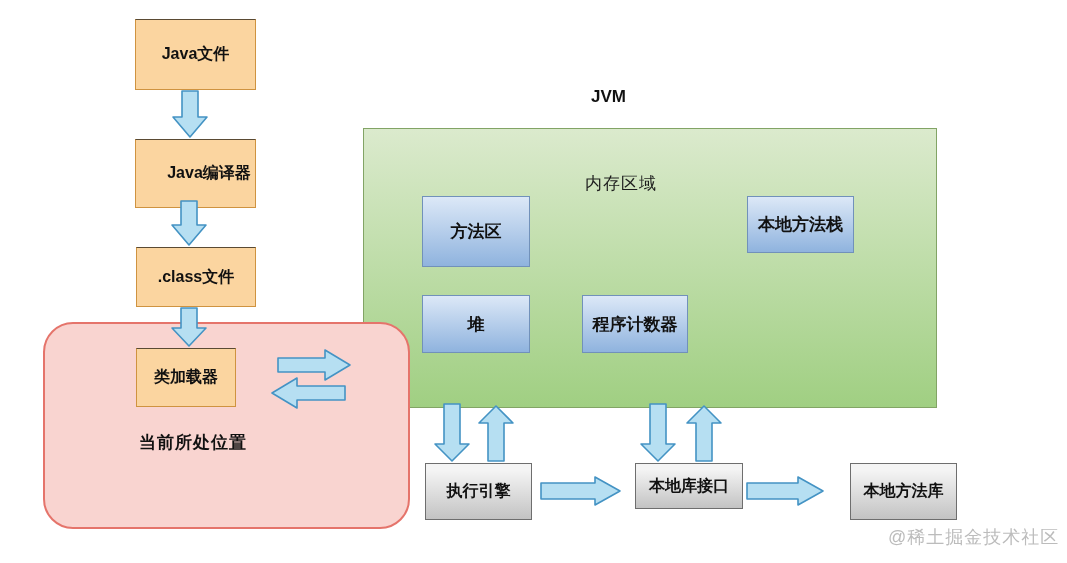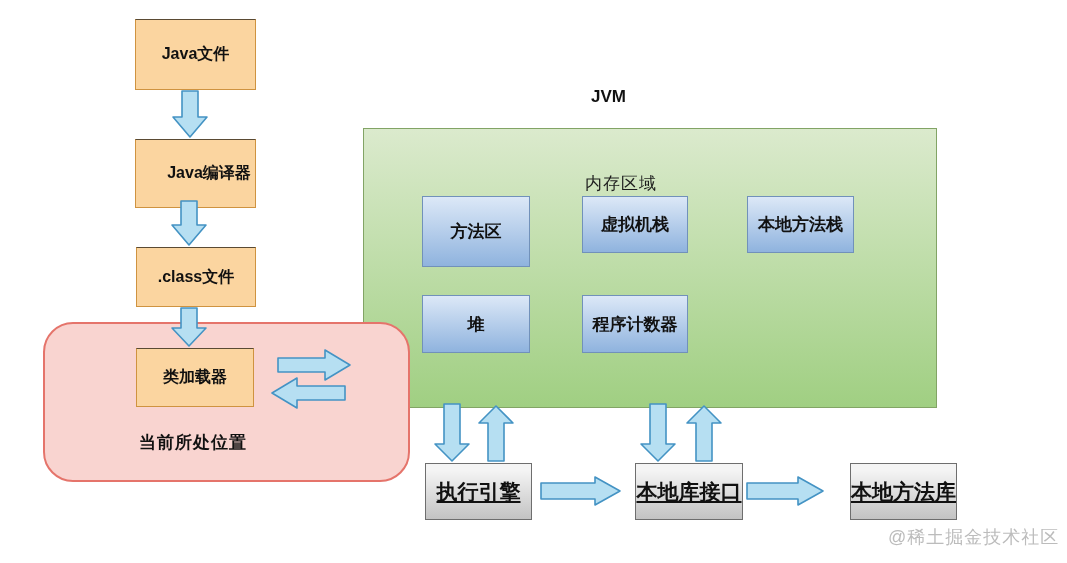--- a/index.html
+++ b/index.html
@@ -42,22 +42,21 @@
     border-top-color:#5a4a33;
   }
   .blue{
     background:linear-gradient(180deg,var(--blue-fill-top),var(--blue-fill-bottom));
     border:1px solid var(--blue-border);
     font-size:17px;
   }
   .gray{
     background:linear-gradient(180deg,var(--gray-fill-top) 12%,var(--gray-fill-bottom));
     border:1.5px solid var(--gray-border);
-    font-size:21px;
-    text-decoration:underline;
+    font-size:16px;
   }
   .jvm-title{
     position:absolute;left:591px;top:87px;
     font-weight:bold;font-size:17px;z-index:3;
   }
   .memory-label{left:221px;top:22px;font-weight:normal;color:#1c1c1c;margin-top:21px;}
   .current-label{left:94px;top:107px;font-weight:bold;}
   .watermark{
     position:absolute;left:888px;top:525px;
     font-size:18px;color:var(--watermark-color);
@@ -76,39 +75,38 @@
 </style>
 </head>
 <body>
 
 <div class="canvas">
 
   <div class="region green-region" style="left:363px;top:128px;width:574px;height:280px;">
     <div class="region-label memory-label">内存区域</div>
   </div>
 
-  <div class="region pink-region" style="left:43px;top:322px;width:367px;height:160px;padding-left:16px;">
+  <div class="region pink-region" style="left:43px;top:322px;width:367px;height:207px;padding-left:16px;">
     <div class="region-label current-label">当前所处位置</div>
   </div>
 
   <div class="jvm-title">JVM</div>
 
   <div class="node orange" style="left:135px;top:19px;width:121px;height:71px;">Java文件</div>
   <div class="node orange" style="left:135px;top:139px;width:121px;height:69px;padding-left:27px;">Java编译器</div>
   <div class="node orange" style="left:136px;top:247px;width:120px;height:60px;">.class文件</div>
-  <div class="node orange" style="left:136px;top:348px;width:118px;height:59px;">类加载器</div>
+  <div class="node orange" style="left:136px;top:348px;width:100px;height:59px;">类加载器</div>
 
   <div class="node blue" style="left:422px;top:196px;width:108px;height:71px;">方法区</div>
-  <div class="node blue" style="left:582px;top:196px;width:106px;height:57px;">虚拟机栈</div>
   <div class="node blue" style="left:747px;top:196px;width:107px;height:57px;">本地方法栈</div>
   <div class="node blue" style="left:422px;top:295px;width:108px;height:58px;">堆</div>
   <div class="node blue" style="left:582px;top:295px;width:106px;height:58px;">程序计数器</div>
 
   <div class="node gray" style="left:425px;top:463px;width:107px;height:57px;">执行引擎</div>
-  <div class="node gray" style="left:635px;top:463px;width:108px;height:57px;">本地库接口</div>
+  <div class="node gray" style="left:635px;top:463px;width:108px;height:46px;">本地库接口</div>
   <div class="node gray" style="left:830px;top:463px;width:107px;height:57px;margin-left:20px;">本地方法库</div>
 
   <div class="watermark">@稀土掘金技术社区</div>
 
   <svg id="arrow-layer" width="1067" height="563" viewBox="0 0 1067 563">
       <polygon points="182,91 182,117 173,117 190,137 207,117 198,117 198,91" class="flow-arrow"></polygon>
       <polygon points="181,201 181,225 172,225 189,245 206,225 197,225 197,201" class="flow-arrow"></polygon>
       <polygon points="181,308 181,328 172,328 189,346 206,328 197,328 197,308" class="flow-arrow"></polygon>
       <polygon points="278,372 325,372 325,380 350,365 325,350 325,358 278,358" class="flow-arrow"></polygon>
       <polygon points="345,386 297,386 297,378 272,393 297,408 297,400 345,400" class="flow-arrow"></polygon>

